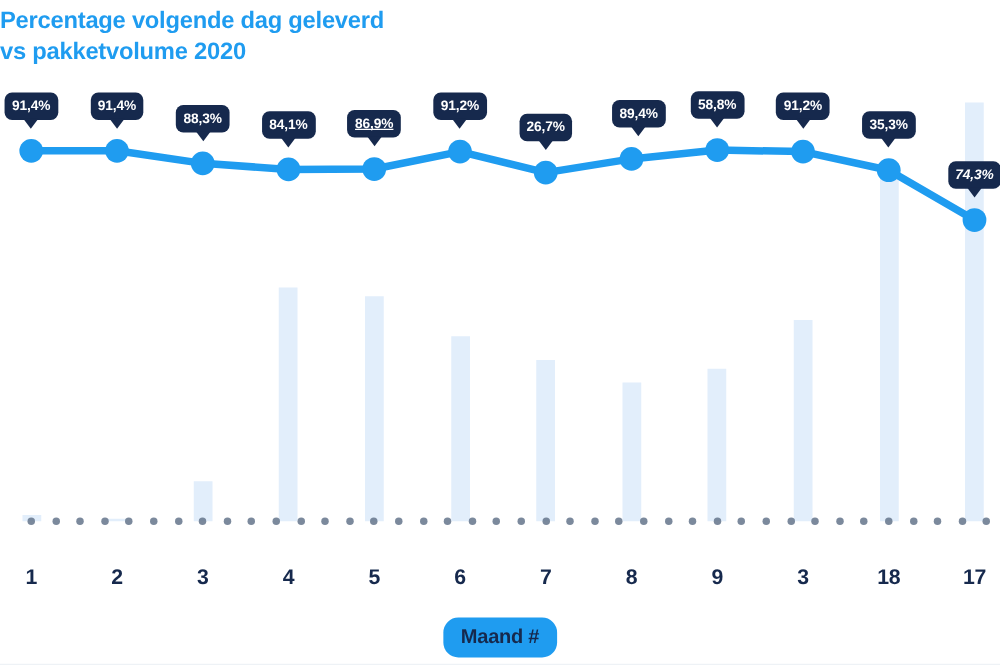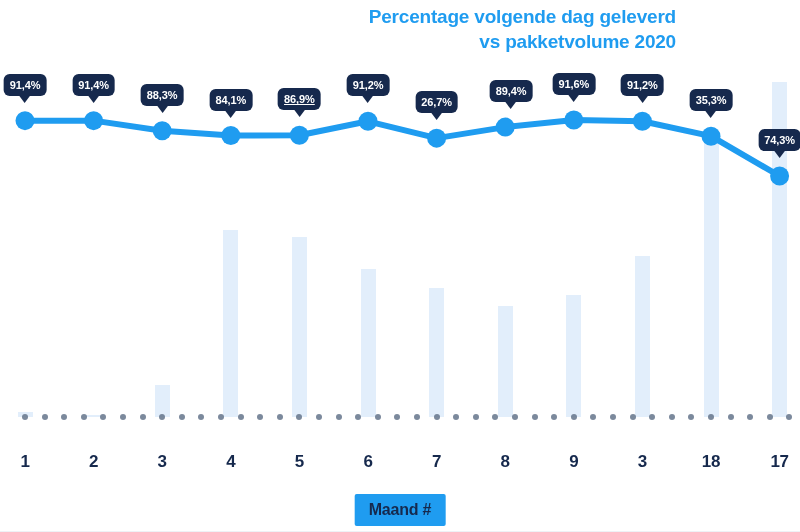--- a/index.html
+++ b/index.html
@@ -15,21 +15,21 @@
     font-family: "Liberation Sans", sans-serif;
     -webkit-font-smoothing: antialiased;
   }
 
   
   #chart-title {
     position: absolute;
     top: 4px;
     left: 0;
     width: 676px;
-    text-align: right;
+    text-align: left;
     color: #1f9cf0;
     font-size: 19px;
     font-weight: bold;
     line-height: 25px;
     letter-spacing: -0.2px;
     white-space: pre-line;
   }
 
   
   #plot-area {
@@ -123,21 +123,21 @@
   #axis-title-pill {
     position: absolute;
     left: 50%;
     top: 494px;
     transform: translateX(-50%);
     background: #1f9cf0;
     color: #16294d;
     font-size: 16px;
     font-weight: bold;
     padding: 7px 14px 8px 14px;
-    border-radius: 2px;
+    border-radius: 12px;
     line-height: 17px;
     letter-spacing: -0.2px;
   }
 
   #bottom-rule {
     position: absolute;
     left: 0;
     bottom: 0;
     width: 800px;
     height: 1px;
@@ -230,24 +230,24 @@
 
   <div id="badges-layer">
       <div class="value-badge" style="left: 25px; top: 73.6474px;">91,4%</div>
       <div class="value-badge" style="left: 93.6px; top: 73.6474px;">91,4%</div>
       <div class="value-badge" style="left: 162.2px; top: 83.6821px;">88,3%</div>
       <div class="value-badge" style="left: 230.8px; top: 88.5376px;">84,1%</div>
       <div class="value-badge" style="left: 299.4px; top: 88.2139px; text-decoration: underline;">86,9%</div>
       <div class="value-badge" style="left: 368px; top: 74.2948px;">91,2%</div>
       <div class="value-badge" style="left: 436.6px; top: 91.1272px;">26,7%</div>
       <div class="value-badge" style="left: 511px; top: 80.1214px;">89,4%</div>
-      <div class="value-badge" style="left: 573.8px; top: 73px;">91,6%</div>
+      <div class="value-badge" style="left: 573.8px; top: 73px;">58,8%</div>
       <div class="value-badge" style="left: 642.4px; top: 74.2948px;">91,2%</div>
       <div class="value-badge" style="left: 711px; top: 89.185px;">35,3%</div>
-      <div class="value-badge" style="left: 779.6px; top: 129px;">74,3%</div>
+      <div class="value-badge" style="left: 779.6px; top: 129px; font-style: italic;">74,3%</div>
     </div>
 </div>
 
 <div id="x-tick-labels">
     <span class="x-tick" style="left: 25px;">1</span>
     <span class="x-tick" style="left: 93.6px;">2</span>
     <span class="x-tick" style="left: 162.2px;">3</span>
     <span class="x-tick" style="left: 230.8px;">4</span>
     <span class="x-tick" style="left: 299.4px;">5</span>
     <span class="x-tick" style="left: 368px;">6</span>

